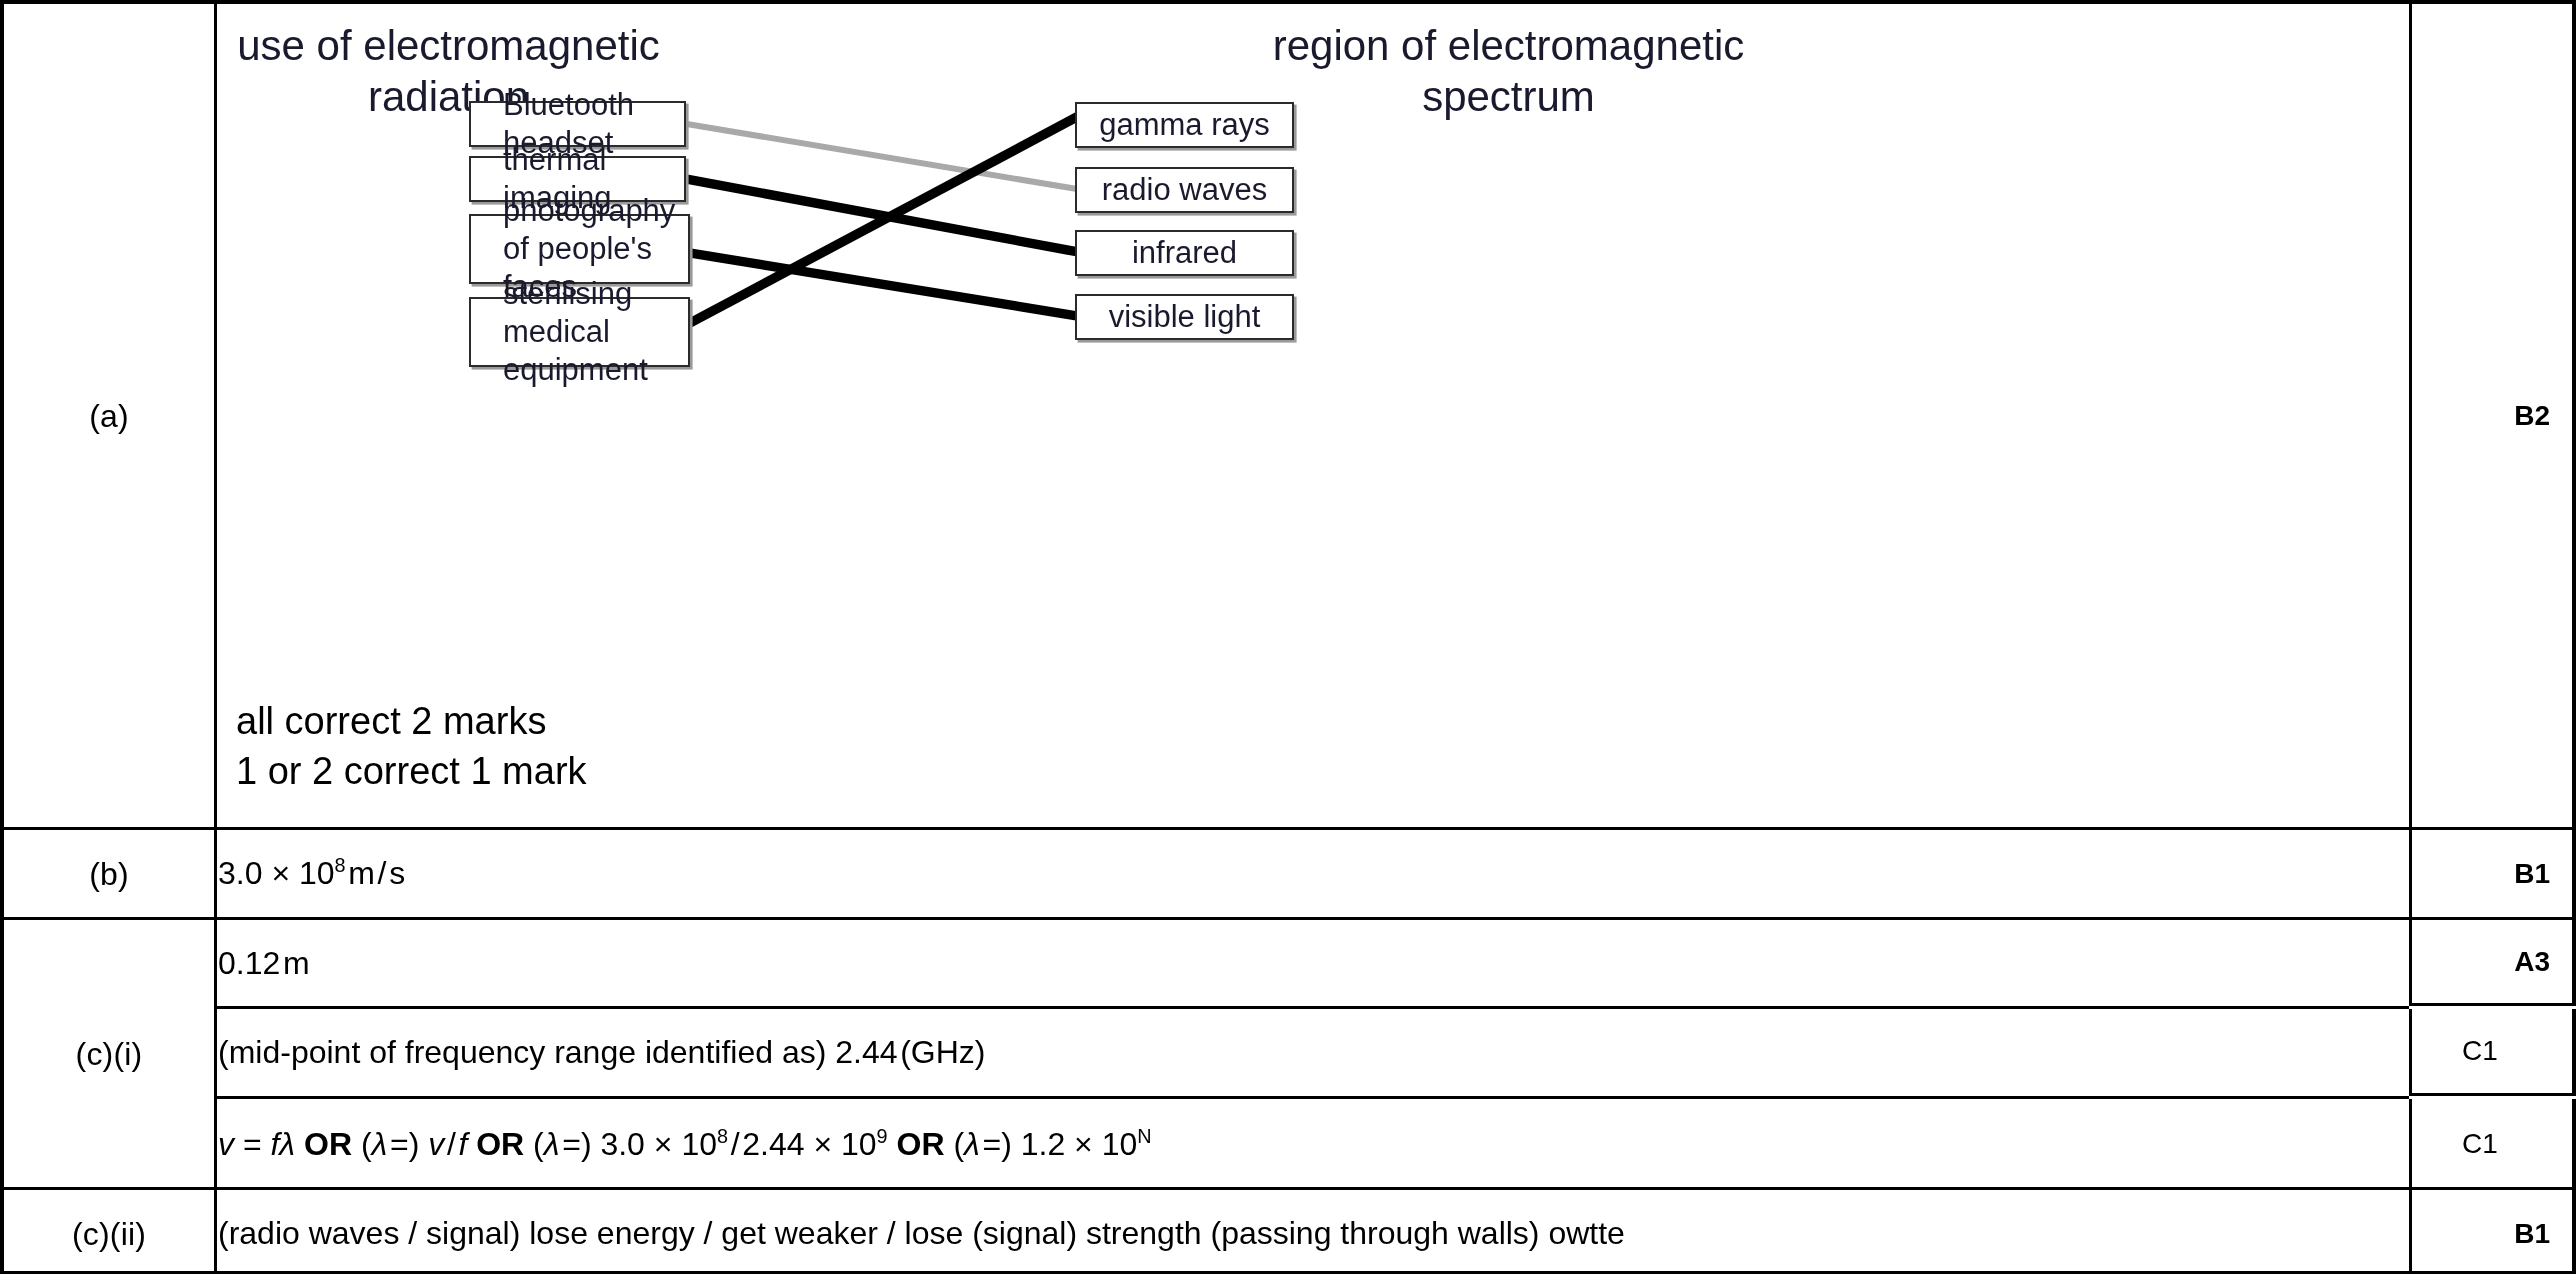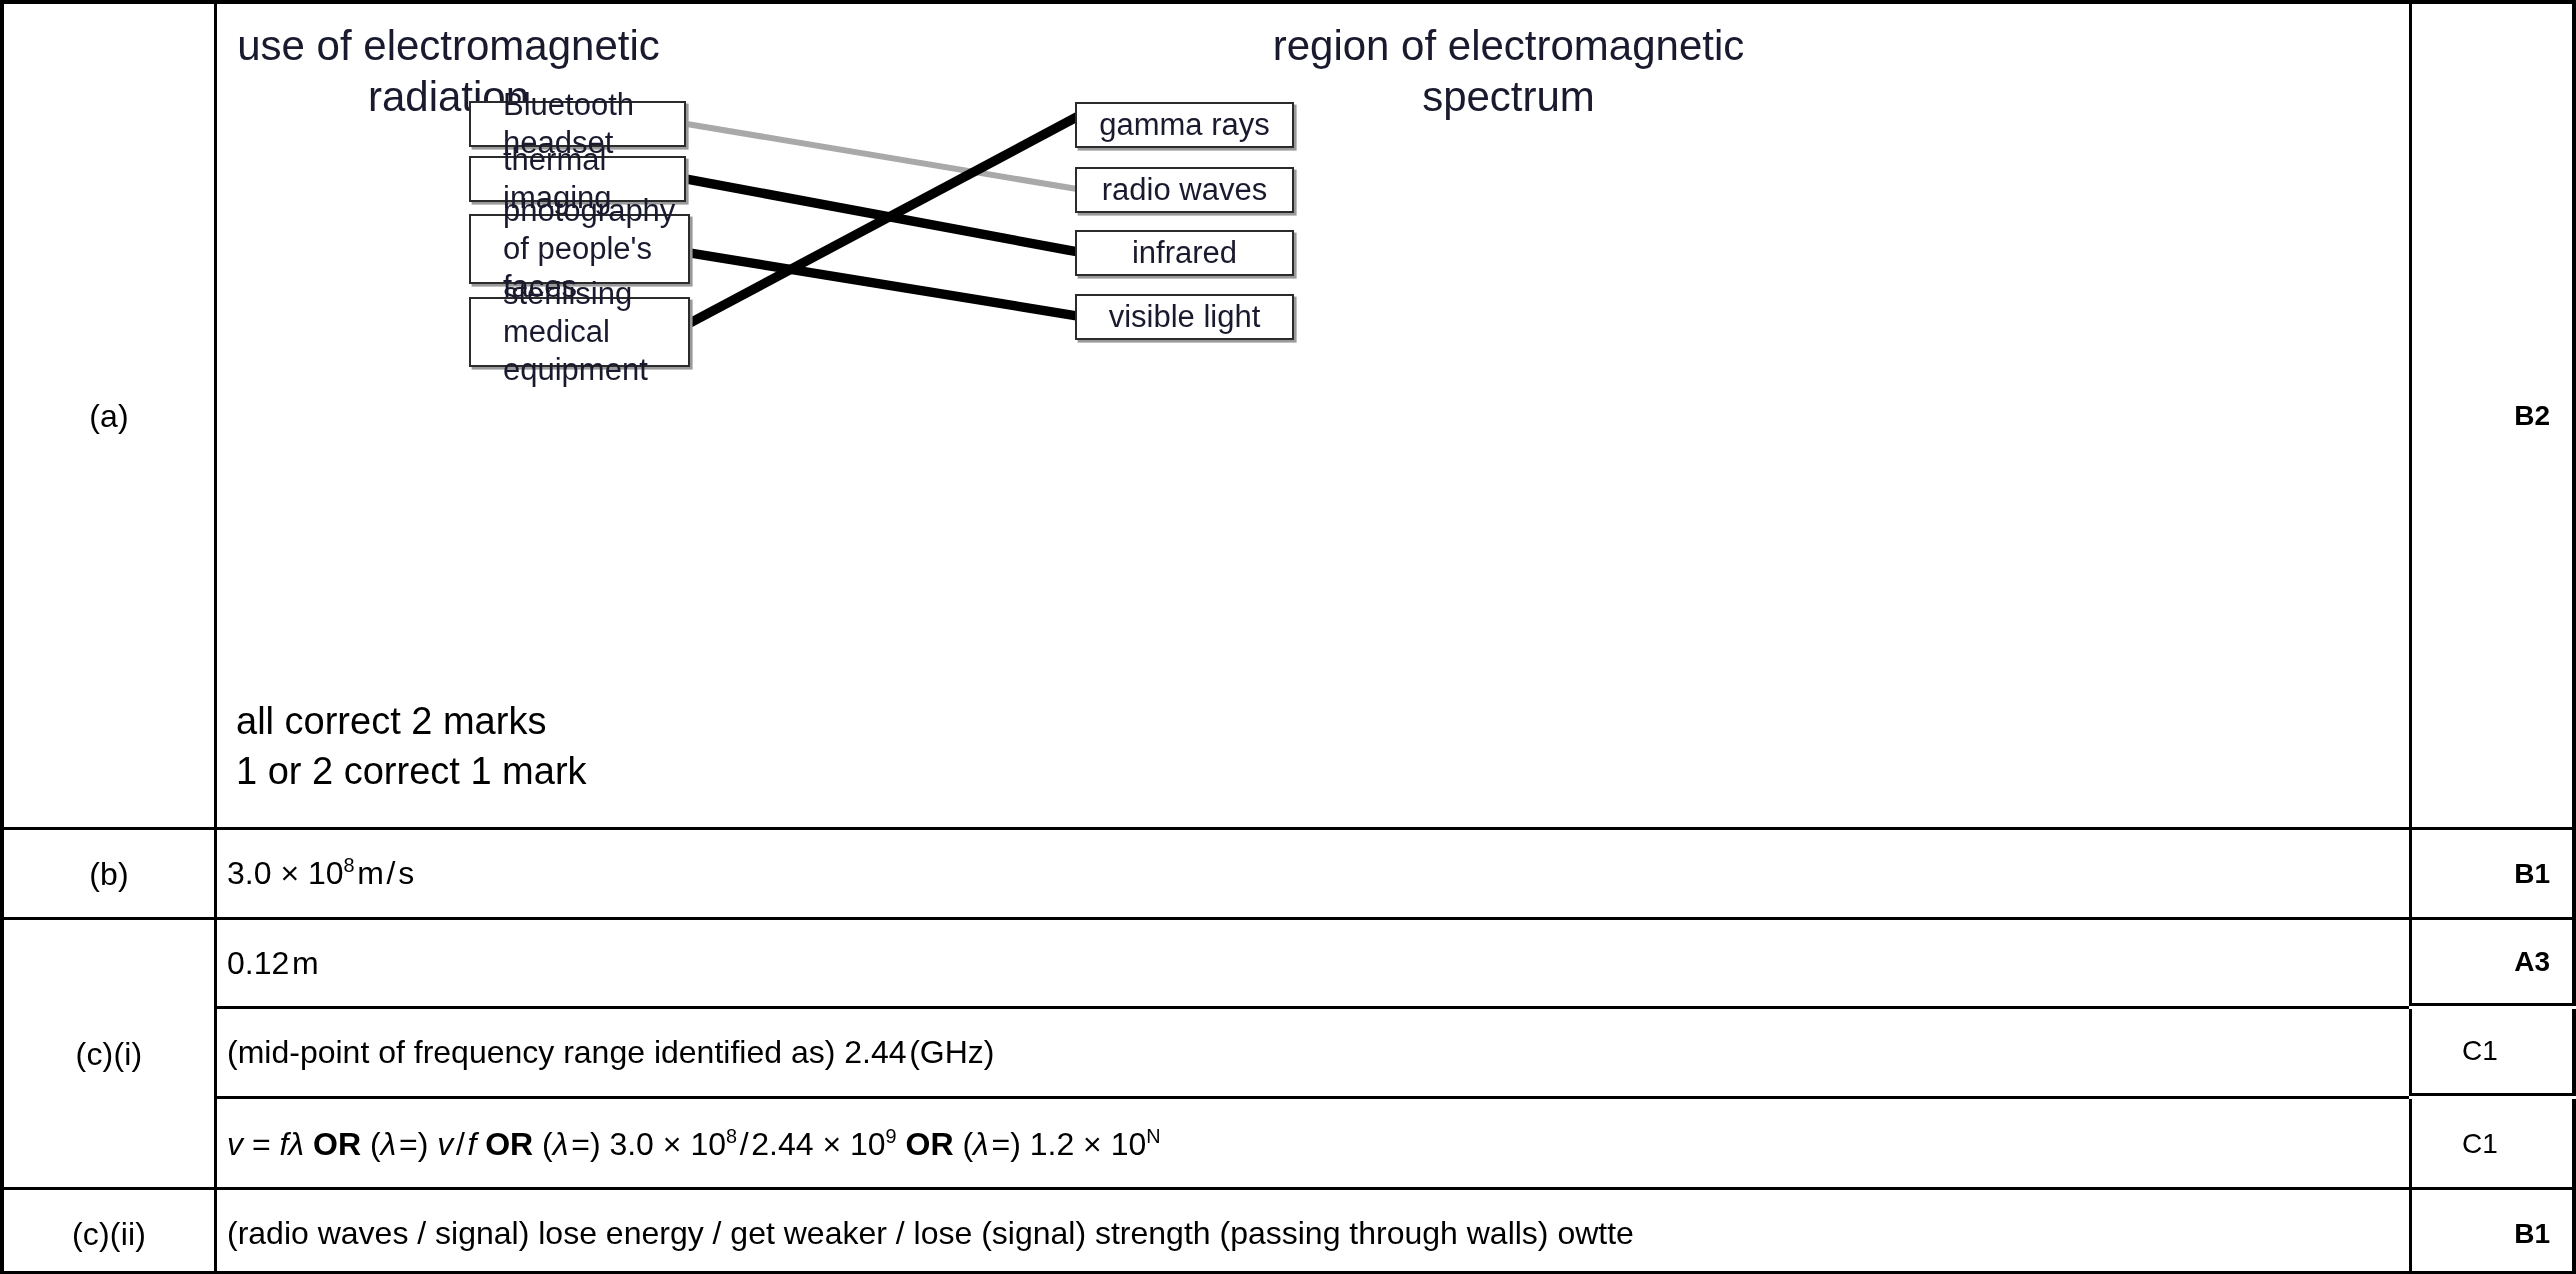--- a/index.html
+++ b/index.html
@@ -41,21 +41,21 @@
   }
   .col-mark{
     position:absolute;top:0;bottom:0;right:0;width:167px;
     box-sizing:border-box;
     border-left:3.4px solid #000;
     border-right:4.3px solid #000;
     display:flex;align-items:center;
   }
 
   .part-label{font-size:32px;line-height:1;letter-spacing:0.2px;}
-  .answer-text{font-size:32px;line-height:1.15;padding-left:10px;white-space:nowrap;}
+  .answer-text{font-size:32px;line-height:1.15;padding-left:1px;white-space:nowrap;}
   .mark-text{font-size:28px;line-height:1;width:100%;}
   .mark-text.bold{font-weight:bold;text-align:right;padding-right:22px;}
   .mark-text.plain{font-weight:normal;text-align:left;padding-left:17px;margin-left:33px;}
 
   
   .subrows{position:absolute;left:217px;top:0;bottom:0;right:167px;}
   .subrow{position:absolute;left:0;right:0;box-sizing:border-box;}
   .subrow.divider{border-bottom:3.4px solid #000;}
   .subrow .sub-answer{
     position:absolute;left:0;top:0;bottom:0;right:0;

